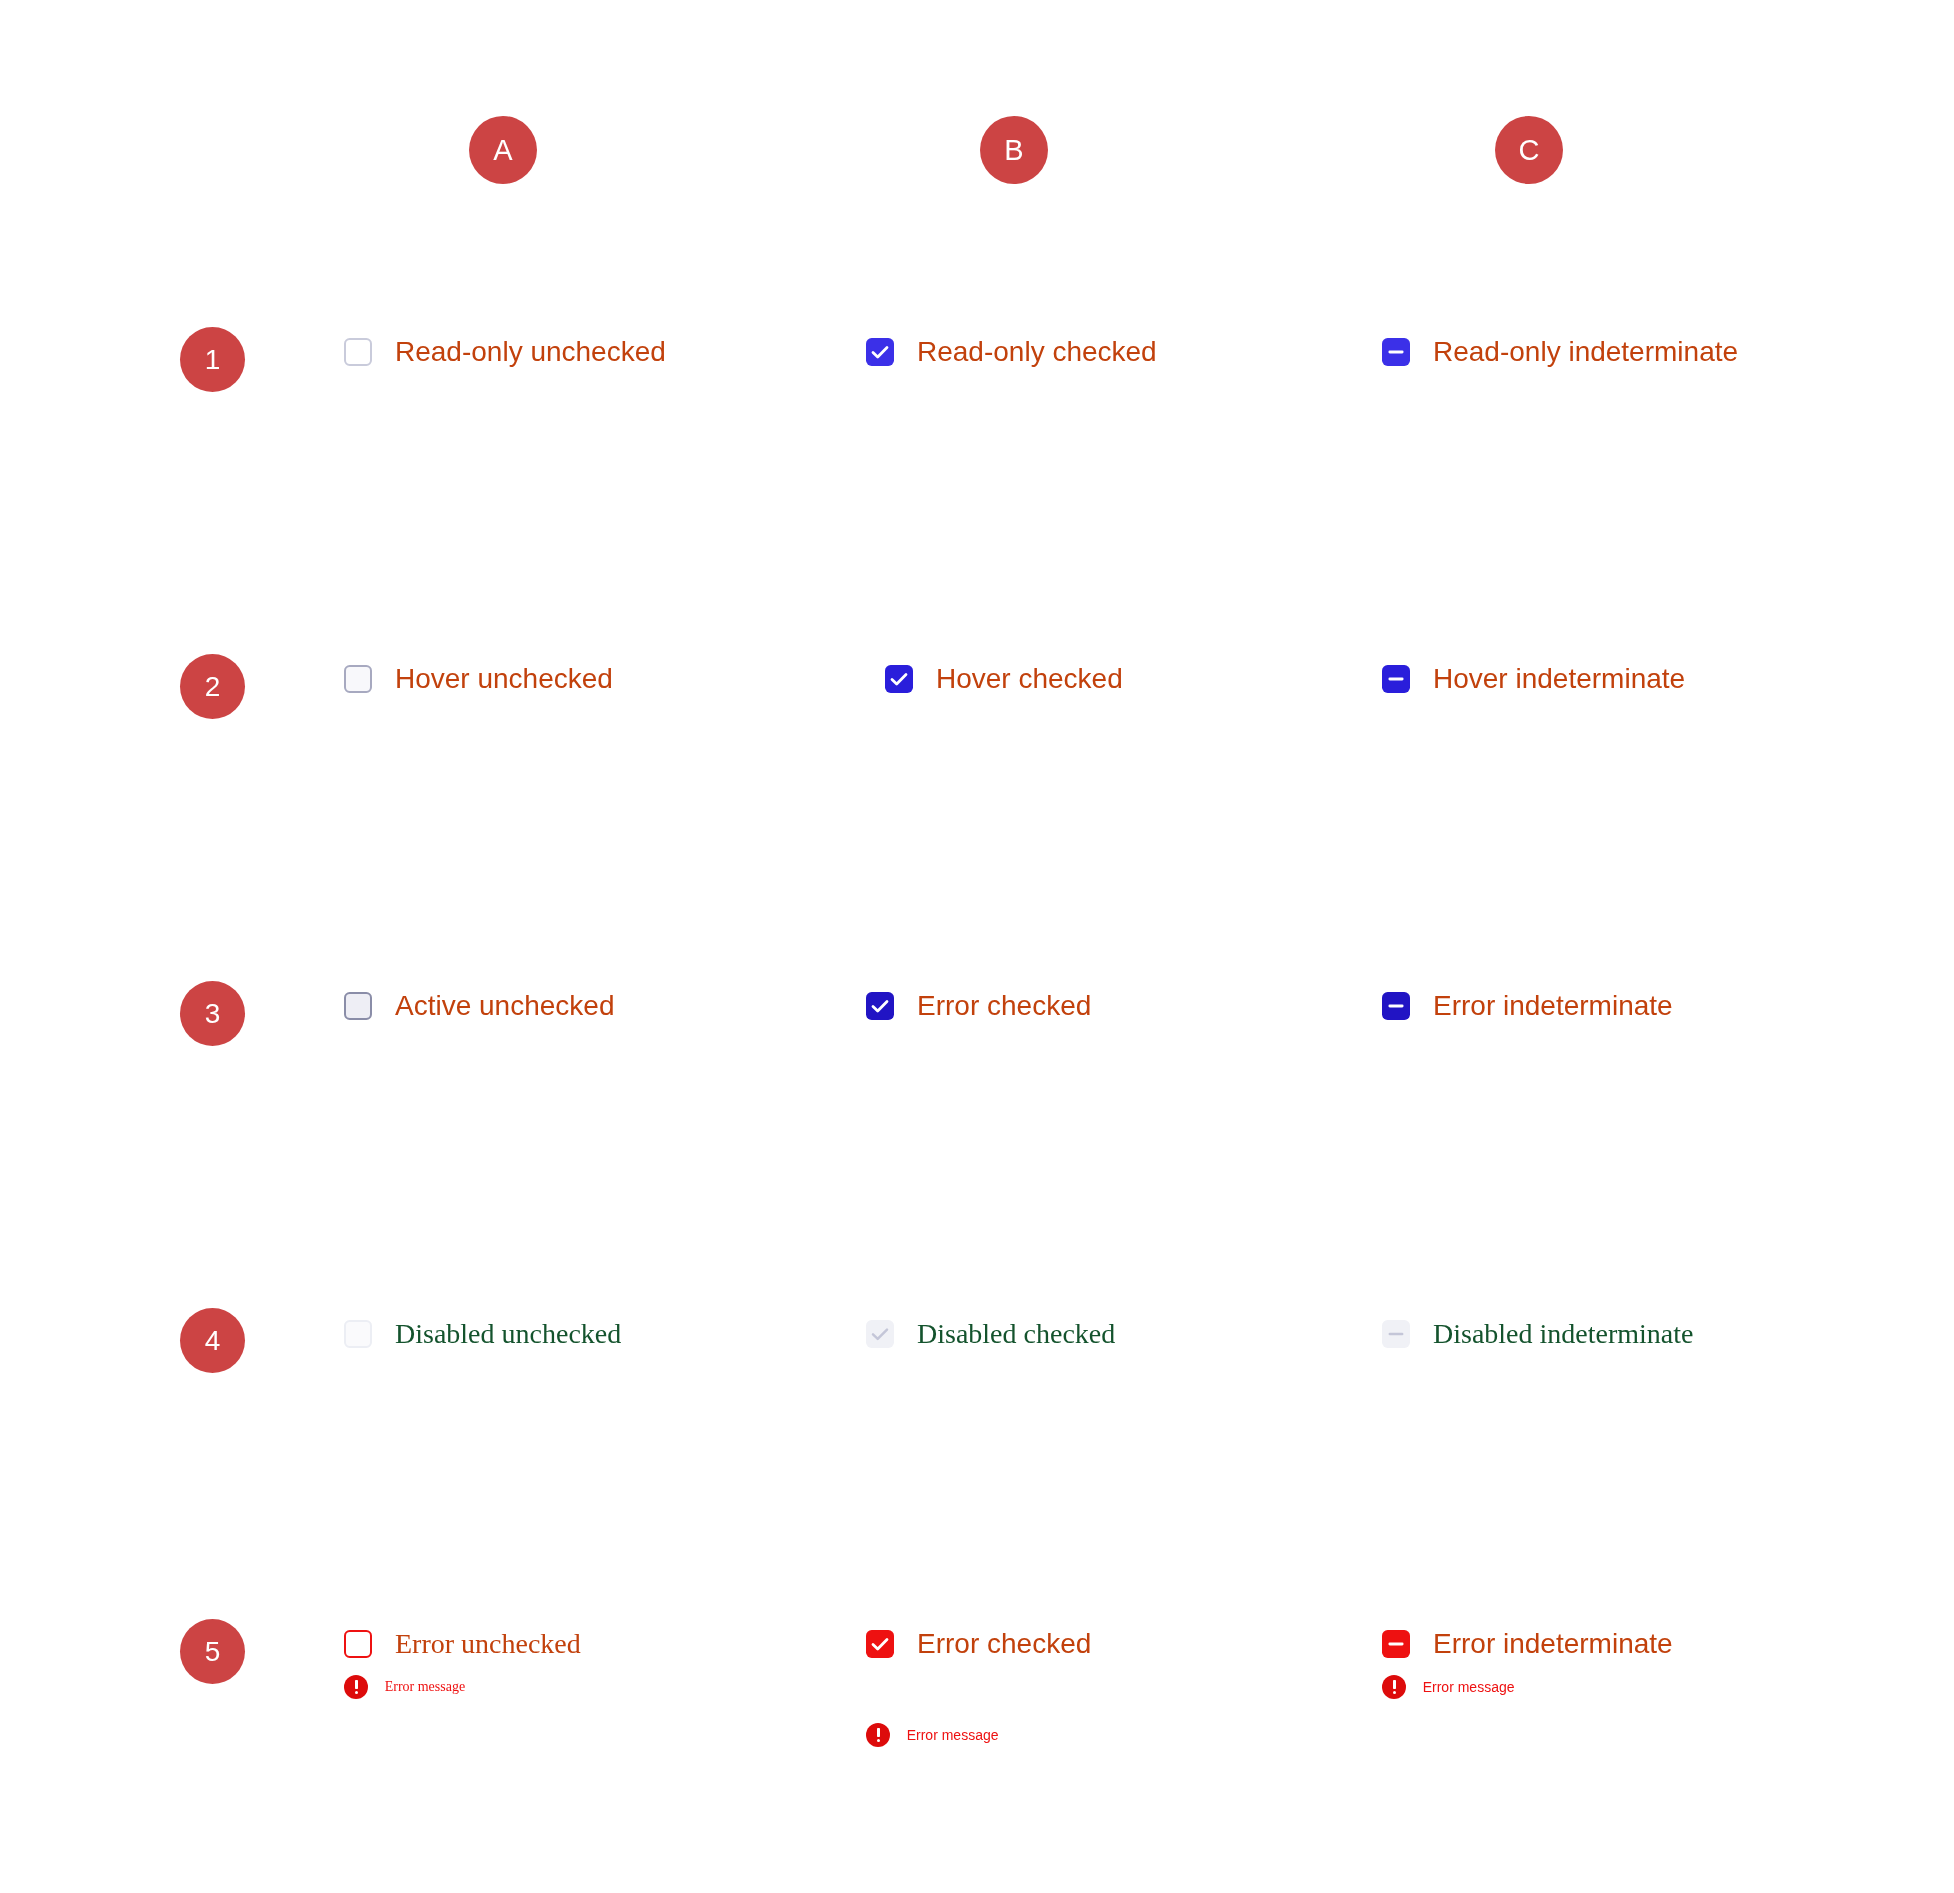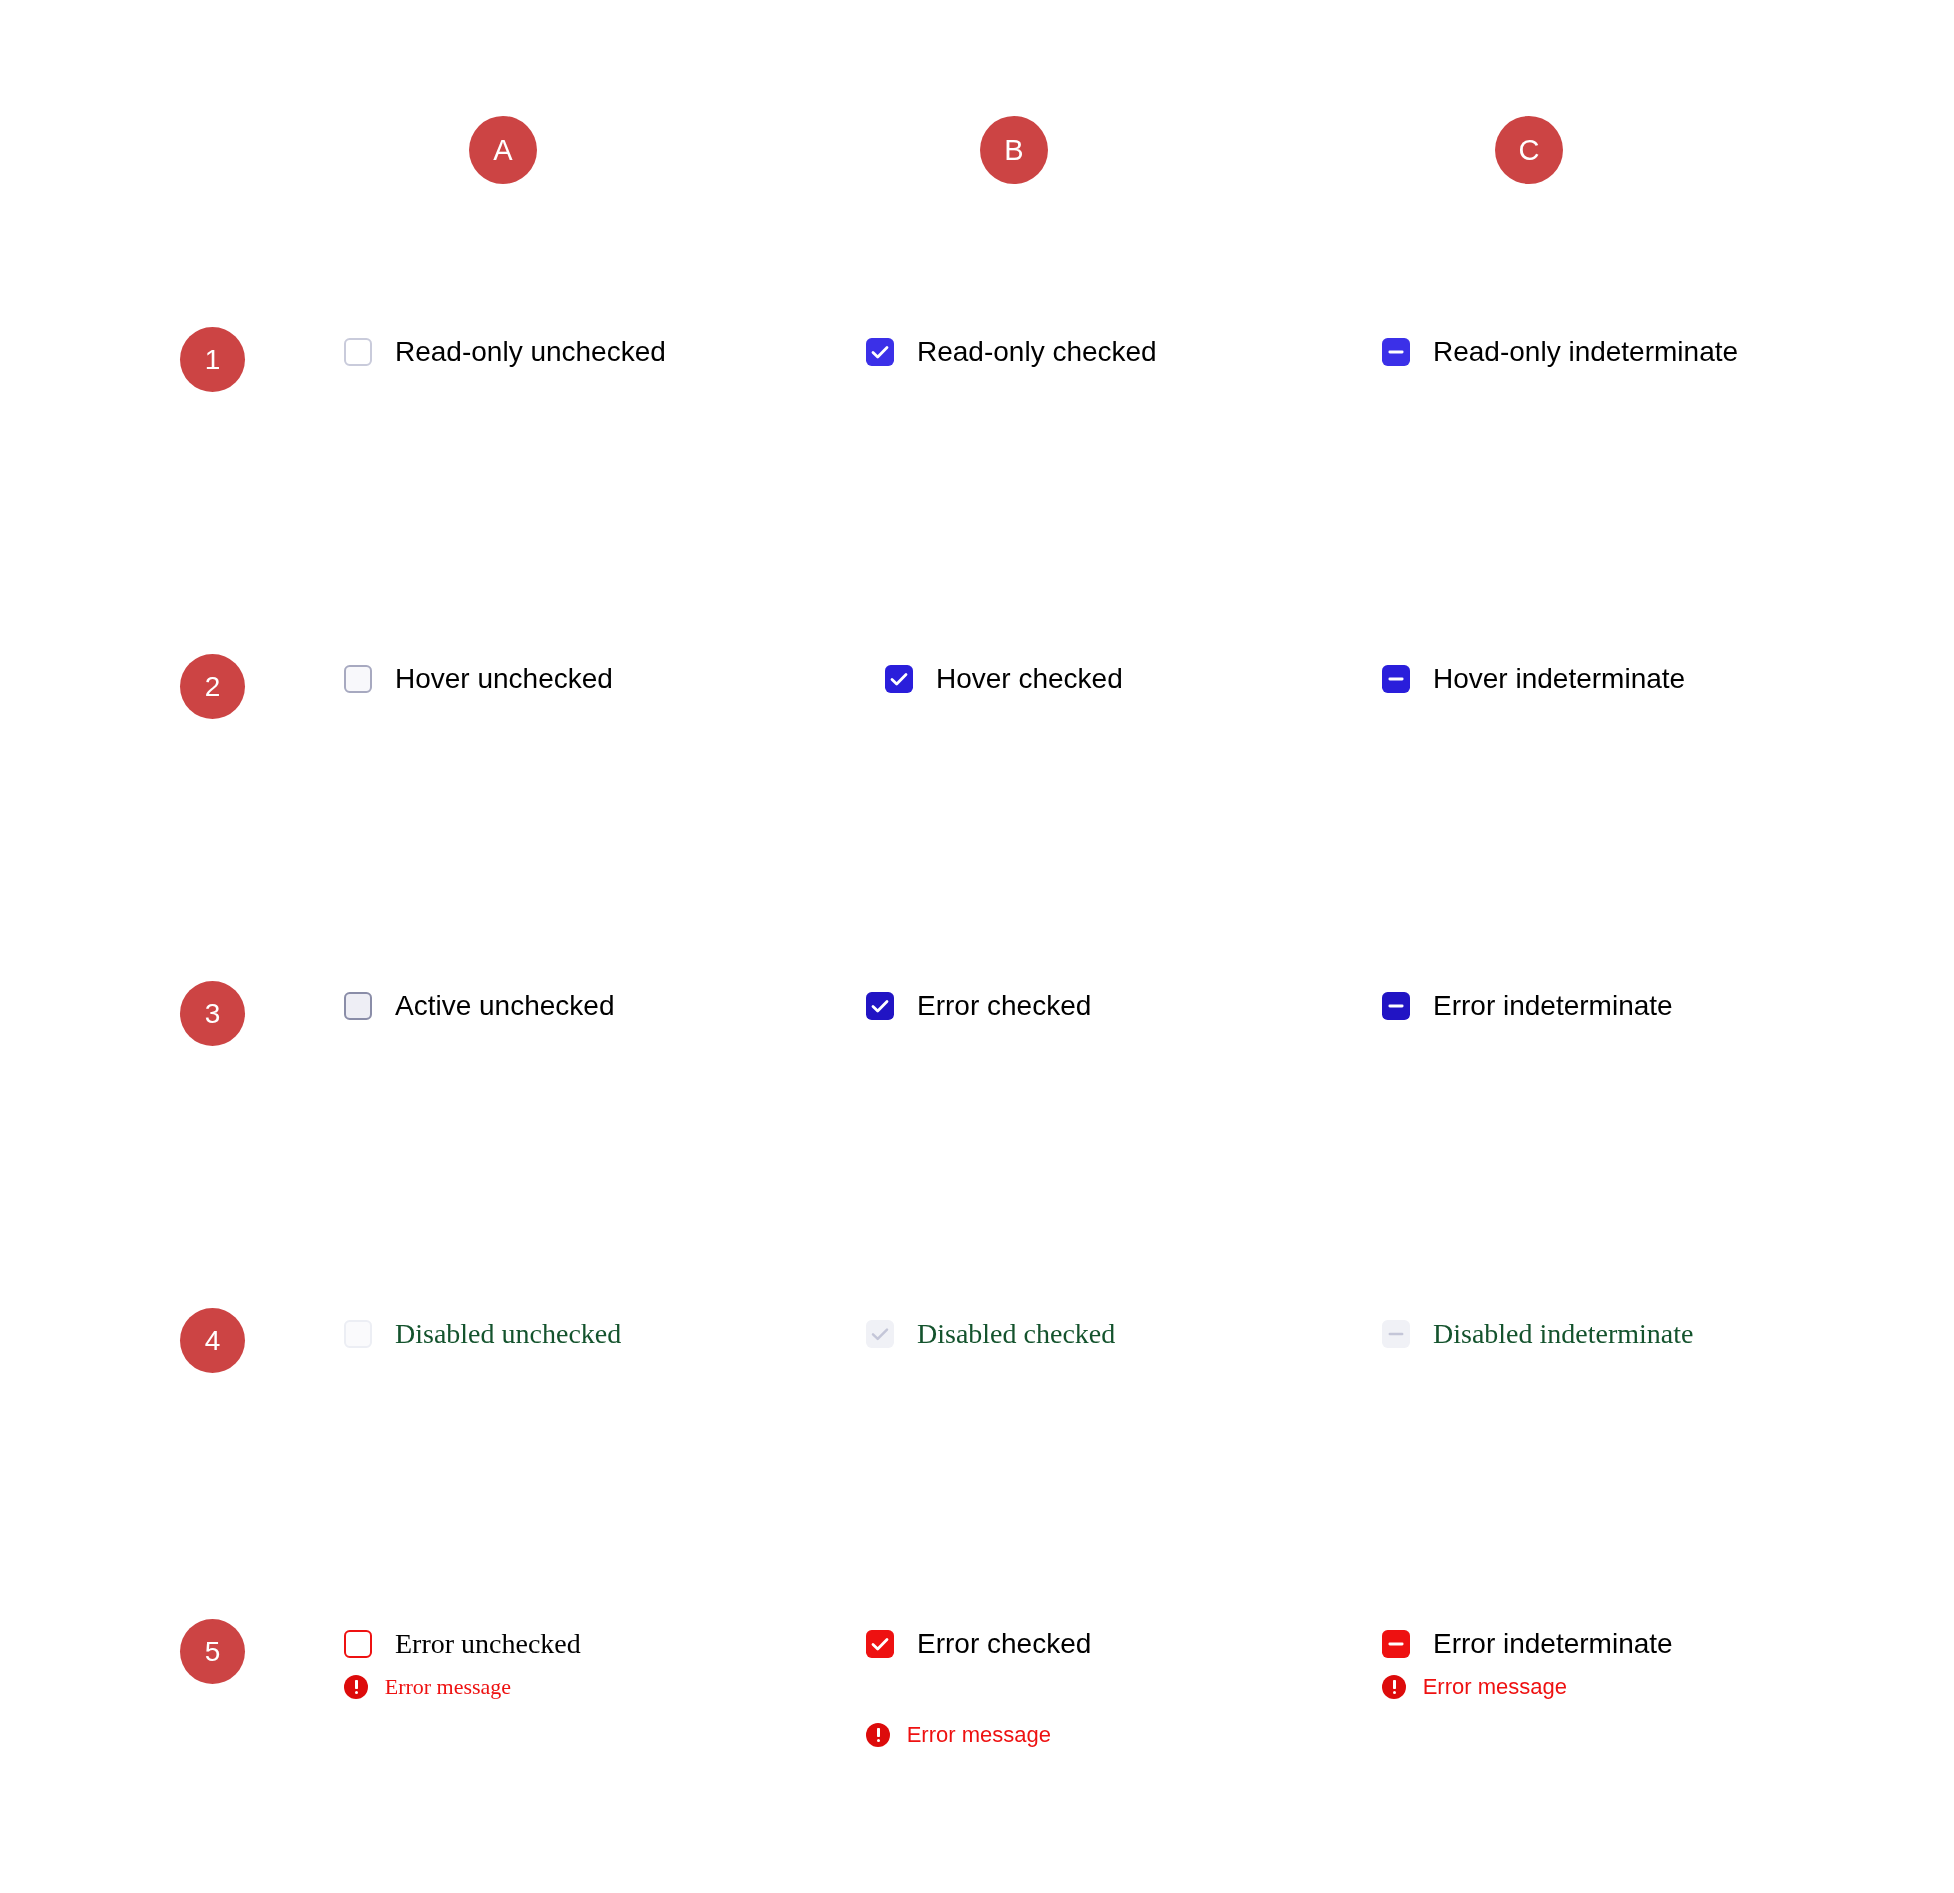--- a/index.html
+++ b/index.html
@@ -75,21 +75,21 @@
     box-sizing: border-box;
     flex: 0 0 auto;
     position: relative;
     display: block;
   }
   .box svg { display:block; width:100%; height:100%; }
 
   .cb-label {
     font-size: 28px;
     line-height: 33px;
-    color: #000000;
+    color: #c2410c;
     margin-left: 23px;
     white-space: nowrap;
   }
 
   
   
   .v-ro-unchecked  { background:#ffffff;  border:2px solid #c9cbdb; }
   
   .v-hv-unchecked  { background:#f8f8fb;  border:2px solid #a7a9c0; }
   
@@ -140,21 +140,21 @@
     position:absolute;
     left: 50%;
     top: 16.3px;
     margin-left: -1.6px;
     width: 3.3px;
     height: 3.3px;
     background:#ffffff;
     border-radius:50%;
   }
   .err-text {
-    font-size: 22px;
+    font-size: 14px;
     line-height: 24.4px;
     color: #ee1111;
     margin-left: 16.3px;
     white-space: nowrap;
   }
 </style>
 </head>
 <body>
 
 <div id="sheet">

